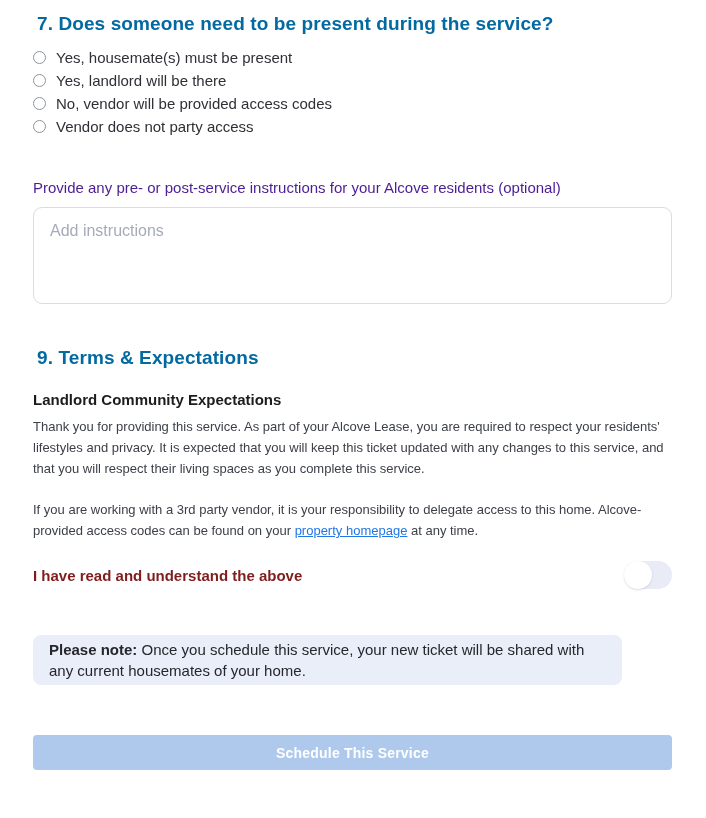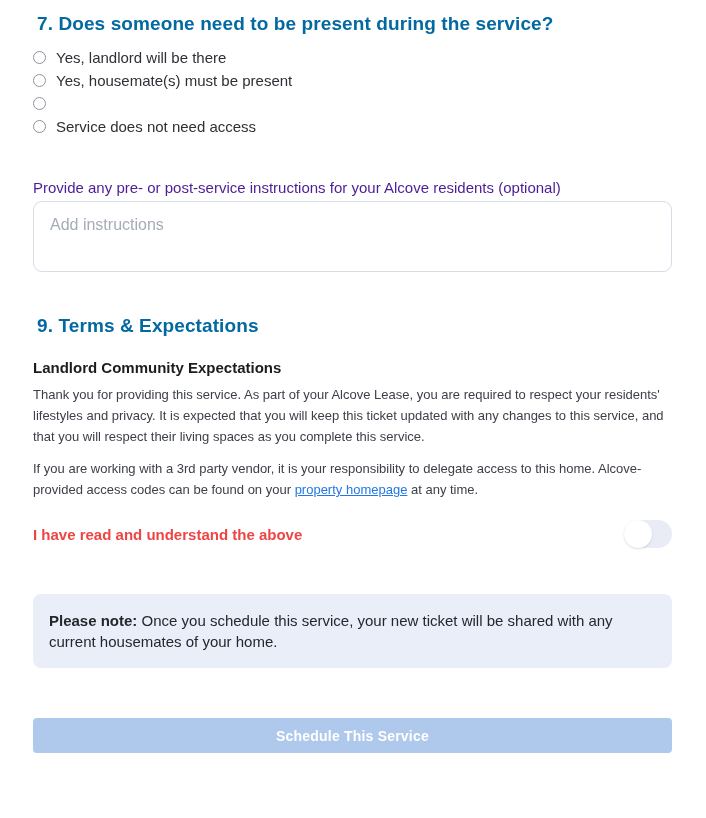--- a/index.html
+++ b/index.html
@@ -43,23 +43,23 @@
     color: #2e3036;
   }
   
   .q8 { margin-top: 41px; }
   .q-desc {
     margin-top: 12px;
     font-size: 15px;
     color: #4c1d95;
   }
   .instructions-box {
-    margin-top: 5px;
+    margin-top: 11px;
     width: 639px;
-    height: 71px;
+    height: 97px;
     resize: none;
     border: 1px solid #d8dce5;
     border-radius: 9px;
     padding: 14px 16px;
     font-family: "Liberation Sans", sans-serif;
     font-size: 16px;
     color: #2e3036;
     outline: none;
     display: block;
   }
@@ -72,38 +72,38 @@
     font-weight: 700;
     color: #1c1c1e;
   }
   .para {
     margin-top: 8px;
     font-size: 13px;
     line-height: 21px;
     color: #3d4049;
     width: 640px;
   }
-  .para + .para { margin-top: 11px; }
+  .para + .para { margin-top: 20px; }
   .inline-link {
     color: #2277e6;
     text-decoration: underline;
     cursor: pointer;
   }
   
   .ack-row {
     margin-top: 20px;
     display: flex;
     align-items: center;
     justify-content: space-between;
     width: 639px;
   }
   .ack-label {
     font-size: 15px;
     font-weight: 700;
-    color: #ef4444;
+    color: #7f1d1d;
   }
   .toggle {
     width: 48px;
     height: 28px;
     border-radius: 14px;
     background: #e9ecf7;
     position: relative;
     cursor: pointer;
     flex: 0 0 auto;
   }
@@ -113,24 +113,24 @@
     left: 0px;
     width: 28px;
     height: 28px;
     border-radius: 50%;
     background: #ffffff;
     box-shadow: 0 1px 2px rgba(60,70,100,.18);
   }
   
   .note-box {
     margin-top: 46px;
-    width: 639px;
+    width: 589px;
     background: #e9eef9;
     border-radius: 8px;
-    padding: 16px 16px;
+    padding: 4px 16px;
     font-size: 15px;
     line-height: 21px;
     color: #25272c;
   }
   .note-box b { font-weight: 700; }
   
   .submit-btn {
     margin-top: 50px;
     width: 639px;
     height: 35px;
@@ -148,32 +148,33 @@
 </style>
 </head>
 <body>
 
 <div class="form-wrap">
 
   <div class="question-label">7. Does someone need to be present during the service?</div>
   <div class="radio-group">
     <label class="radio-row">
       <span class="radio-circle"></span>
+      <span class="radio-label">Yes, housemate(s) must be present</span>
+    </label>
+    <label class="radio-row">
+      <span class="radio-circle"></span>
       <span class="radio-label">Yes, landlord will be there</span>
     </label>
     <label class="radio-row">
       <span class="radio-circle"></span>
-      <span class="radio-label">Yes, housemate(s) must be present</span>
+      <span class="radio-label">No, vendor will be provided access codes</span>
     </label>
     <label class="radio-row">
       <span class="radio-circle"></span>
-    </label>
-    <label class="radio-row">
-      <span class="radio-circle"></span>
-      <span class="radio-label">Service does not need access</span>
+      <span class="radio-label">Vendor does not party access</span>
     </label>
   </div>
 
   <div class="q8">
     <div class="q-desc">Provide any pre- or post-service instructions for your Alcove residents (optional)</div>
     <textarea class="instructions-box" placeholder="Add instructions" style=""></textarea>
   </div>
 
   <div class="q9">
     <div class="question-label">9. Terms &amp; Expectations</div>

